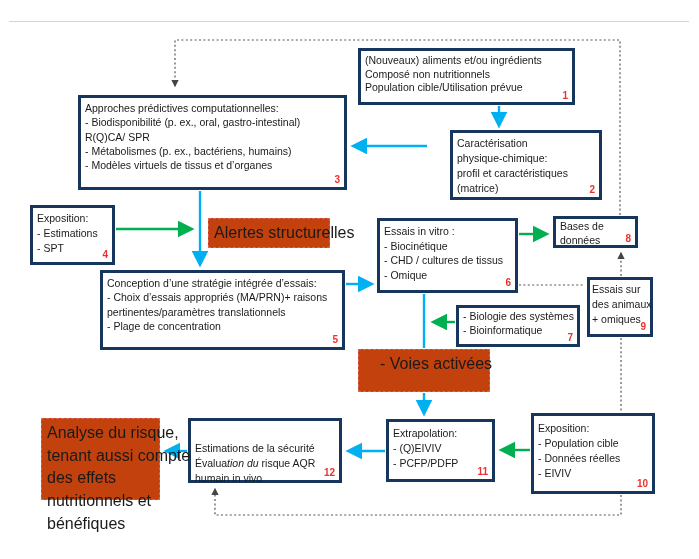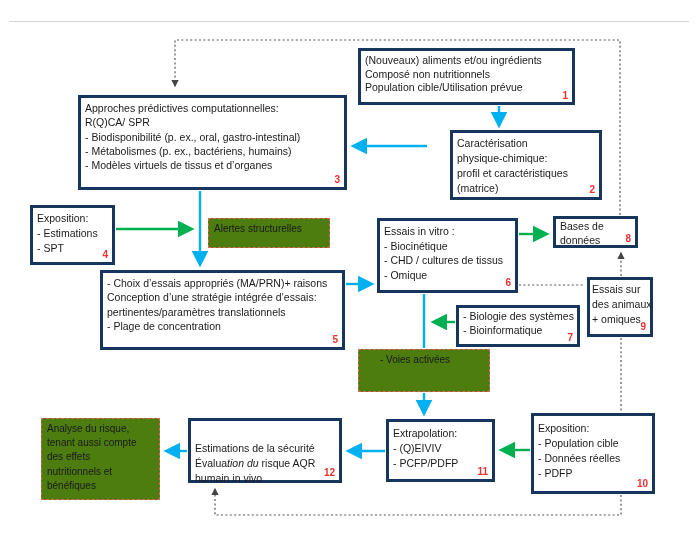--- a/index.html
+++ b/index.html
@@ -22,23 +22,23 @@
     border:3px solid #17365D;
     font-size:10.5px;
     line-height:1.3;
     padding:3px 4px 2px 4px;
     z-index:2;
     box-sizing:border-box;
   }
   .roomy{line-height:1.42;}
   .dashedbox{
     position:absolute;
-    background:#4d7c0f;
+    background:#c2410c;
     border:1.6px dashed #E0645A;
-    font-size:10px;
+    font-size:16px;
     line-height:1.42;
     padding:3px 5px;
     z-index:2;
     box-sizing:border-box;
   }
   .num{
     position:absolute;right:4px;bottom:0px;
     color:#EE2F2F;font-weight:bold;font-size:10px;
   }
   .ln{white-space:nowrap;}
@@ -96,41 +96,41 @@
   <div class="box roomy" style="left:428px;top:130px;width:152px;height:70px;margin-left:22px;">
     <div class="ln">Caractérisation</div>
     <div class="ln">physique-chimique:</div>
     <div class="ln">profil et caractéristiques</div>
     <div class="ln">(matrice)</div>
     <span class="num">2</span>
   </div>
 
   <div class="box" style="left:78px;top:95px;width:269px;height:95px;line-height:1.36;">
     <div class="ln">Approches prédictives computationnelles:</div>
+    <div class="ln">- Biodisponibilité (p. ex., oral, gastro-intestinal)</div>
     <div class="ln">R(Q)CA/ SPR</div>
-    <div class="ln">- Biodisponibilité (p. ex., oral, gastro-intestinal)</div>
     <div class="ln">- Métabolismes (p. ex., bactériens, humains)</div>
     <div class="ln">- Modèles virtuels de tissus et d’organes</div>
     <span class="num">3</span>
   </div>
 
   <div class="box roomy" style="left:30px;top:205px;width:85px;height:60px;">
     <div class="ln">Exposition:</div>
     <div class="ln">- Estimations</div>
     <div class="ln">- SPT</div>
     <span class="num">4</span>
   </div>
 
   <div class="dashedbox" style="left:208px;top:218px;width:122px;height:30px;">
     <div class="ln">Alertes structurelles</div>
   </div>
 
   <div class="box" style="left:100px;top:270px;width:245px;height:80px;line-height:1.36;">
+    <div class="ln">Conception d’une stratégie intégrée d’essais:</div>
     <div class="ln">- Choix d’essais appropriés (MA/PRN)+ raisons</div>
-    <div class="ln">Conception d’une stratégie intégrée d’essais:</div>
     <div class="ln">pertinentes/paramètres translationnels</div>
     <div class="ln">- Plage de concentration</div>
     <span class="num">5</span>
   </div>
 
   <div class="box" style="left:377px;top:218px;width:141px;height:75px;line-height:1.4;">
     <div class="ln">Essais in vitro :</div>
     <div class="ln">- Biocinétique</div>
     <div class="ln">- CHD / cultures de tissus</div>
     <div class="ln">- Omique</div>
@@ -157,21 +157,21 @@
   </div>
 
   <div class="dashedbox" style="left:358px;top:349px;width:132px;height:43px;">
     <div class="ln pl">- Voies activées</div>
   </div>
 
   <div class="box roomy" style="left:531px;top:413px;width:124px;height:81px;padding-top:5px;">
     <div class="ln">Exposition:</div>
     <div class="ln">- Population cible</div>
     <div class="ln">- Données réelles</div>
-    <div class="ln">- PDFP</div>
+    <div class="ln">- EIVIV</div>
     <span class="num">10</span>
   </div>
 
   <div class="box roomy" style="left:386px;top:419px;width:109px;height:63px;padding-top:4px;">
     <div class="ln">Extrapolation:</div>
     <div class="ln">- (Q)EIVIV</div>
     <div class="ln">- PCFP/PDFP</div>
     <span class="num">11</span>
   </div>
 

